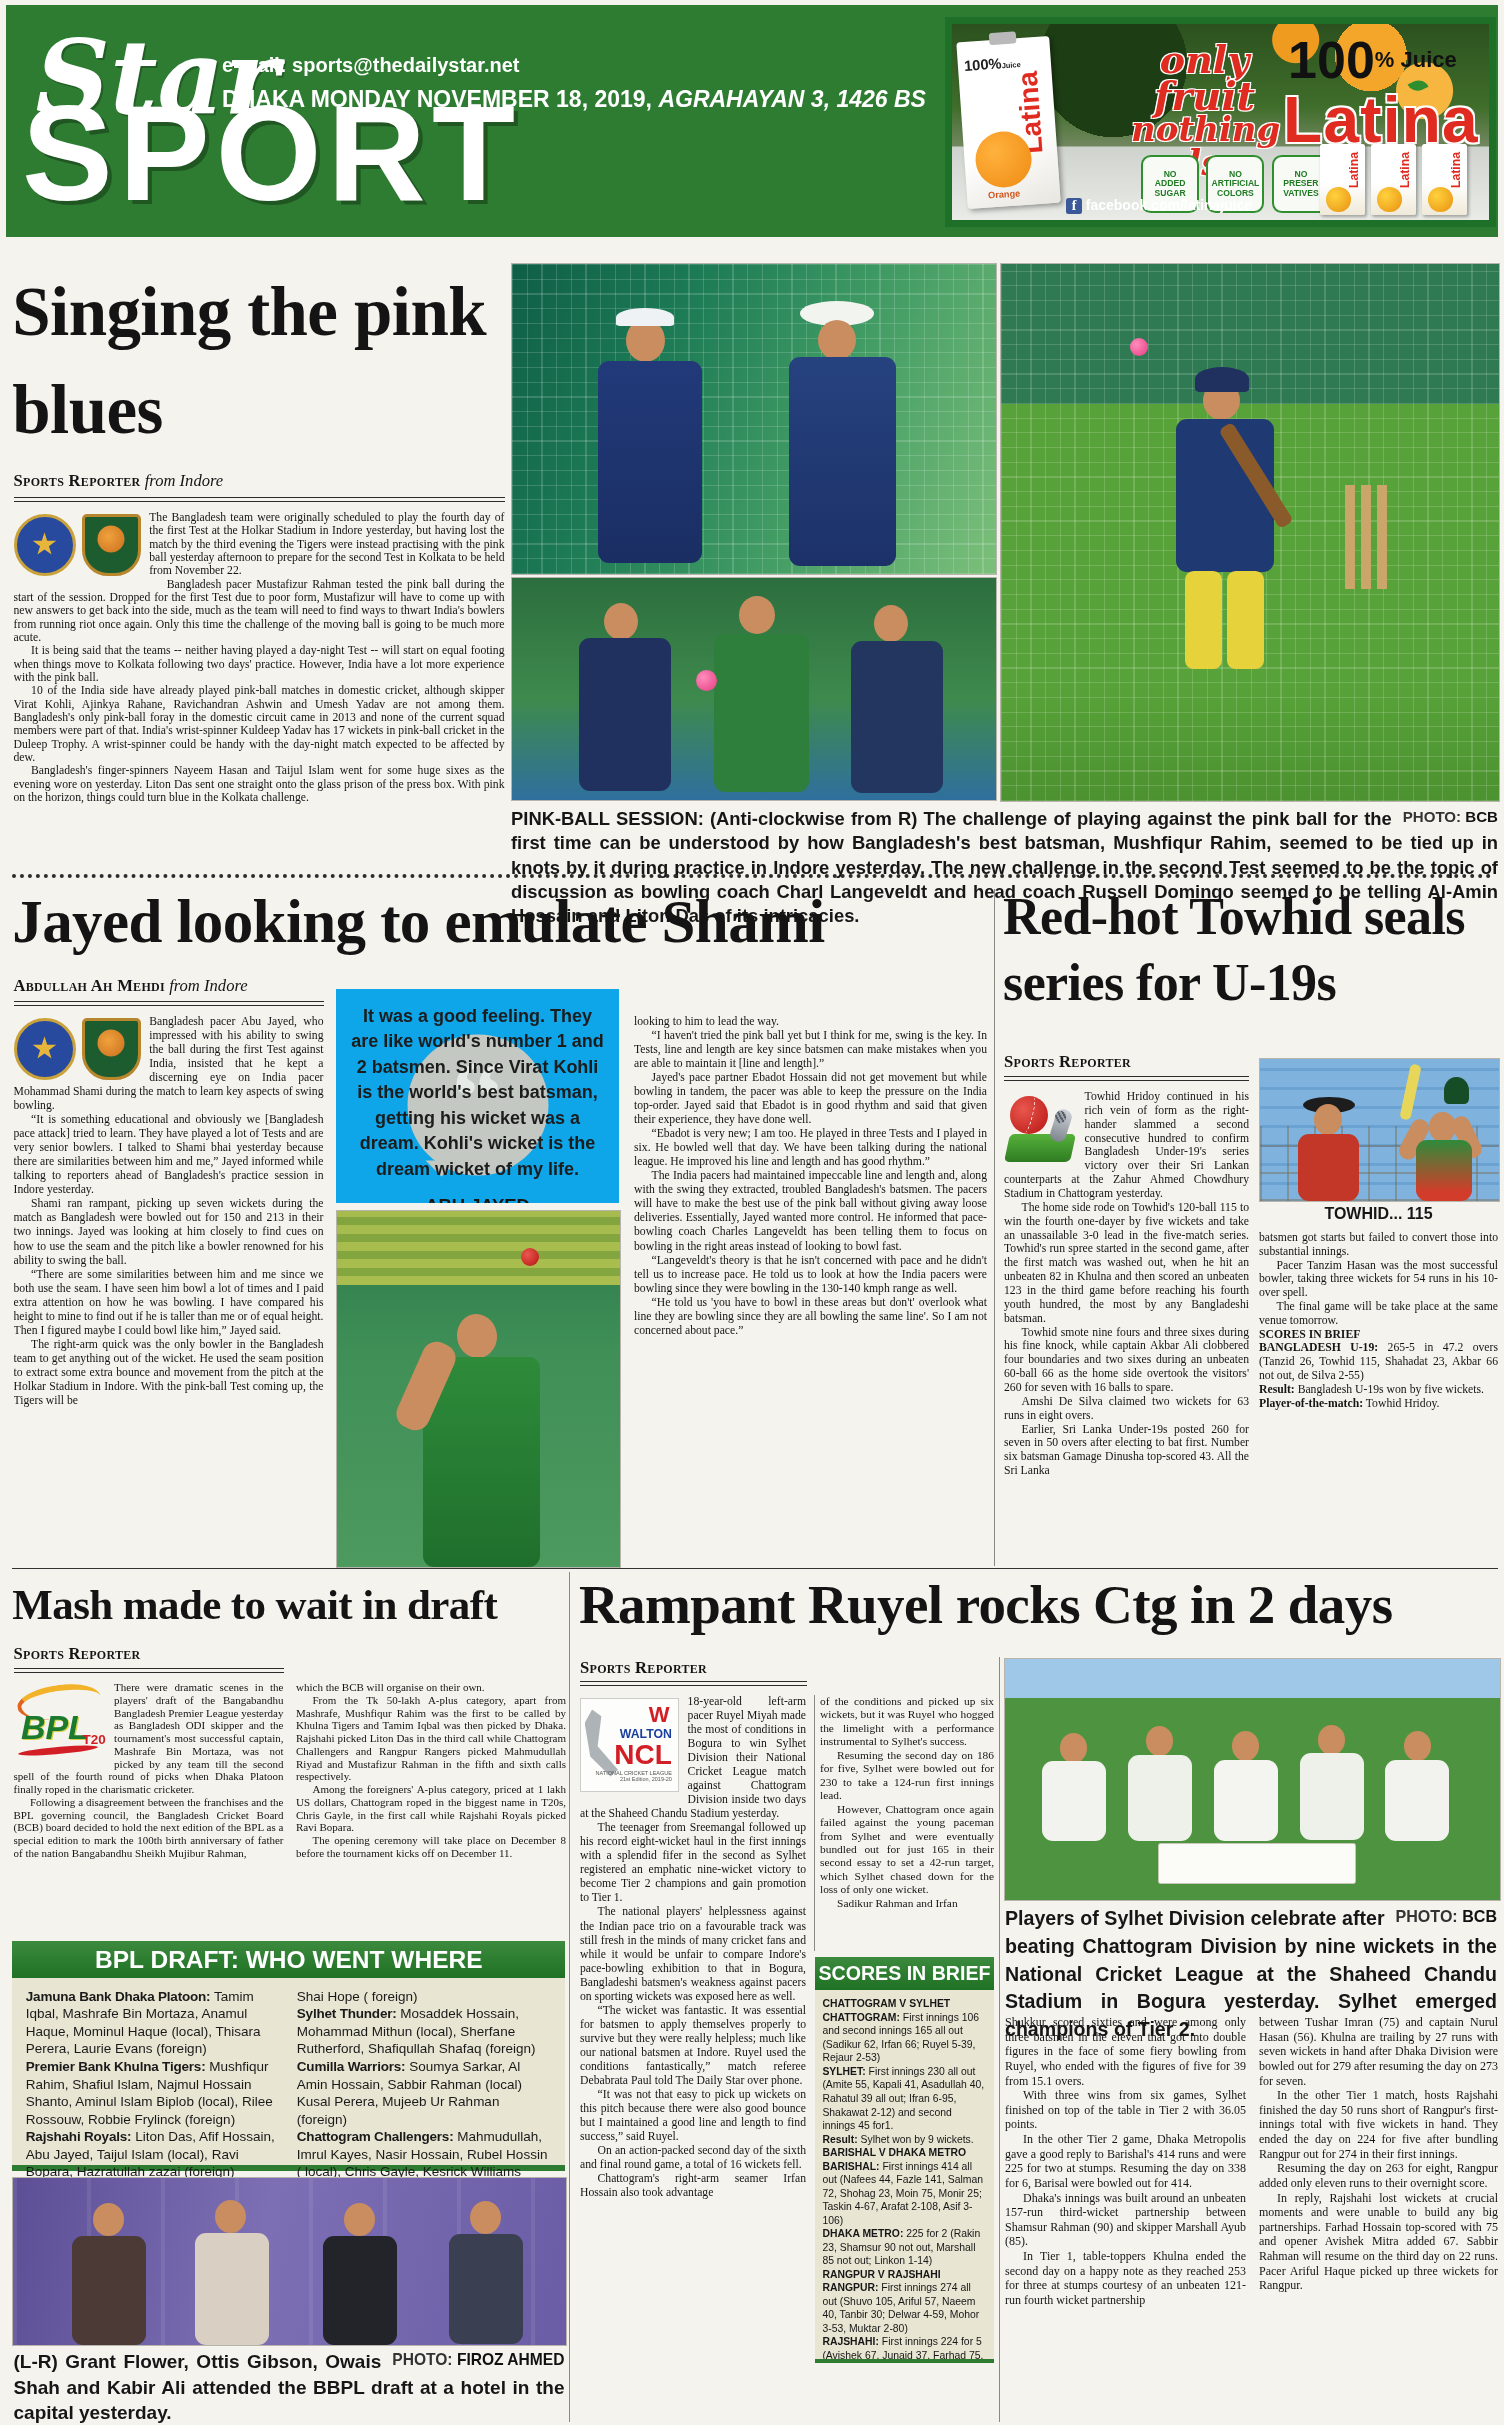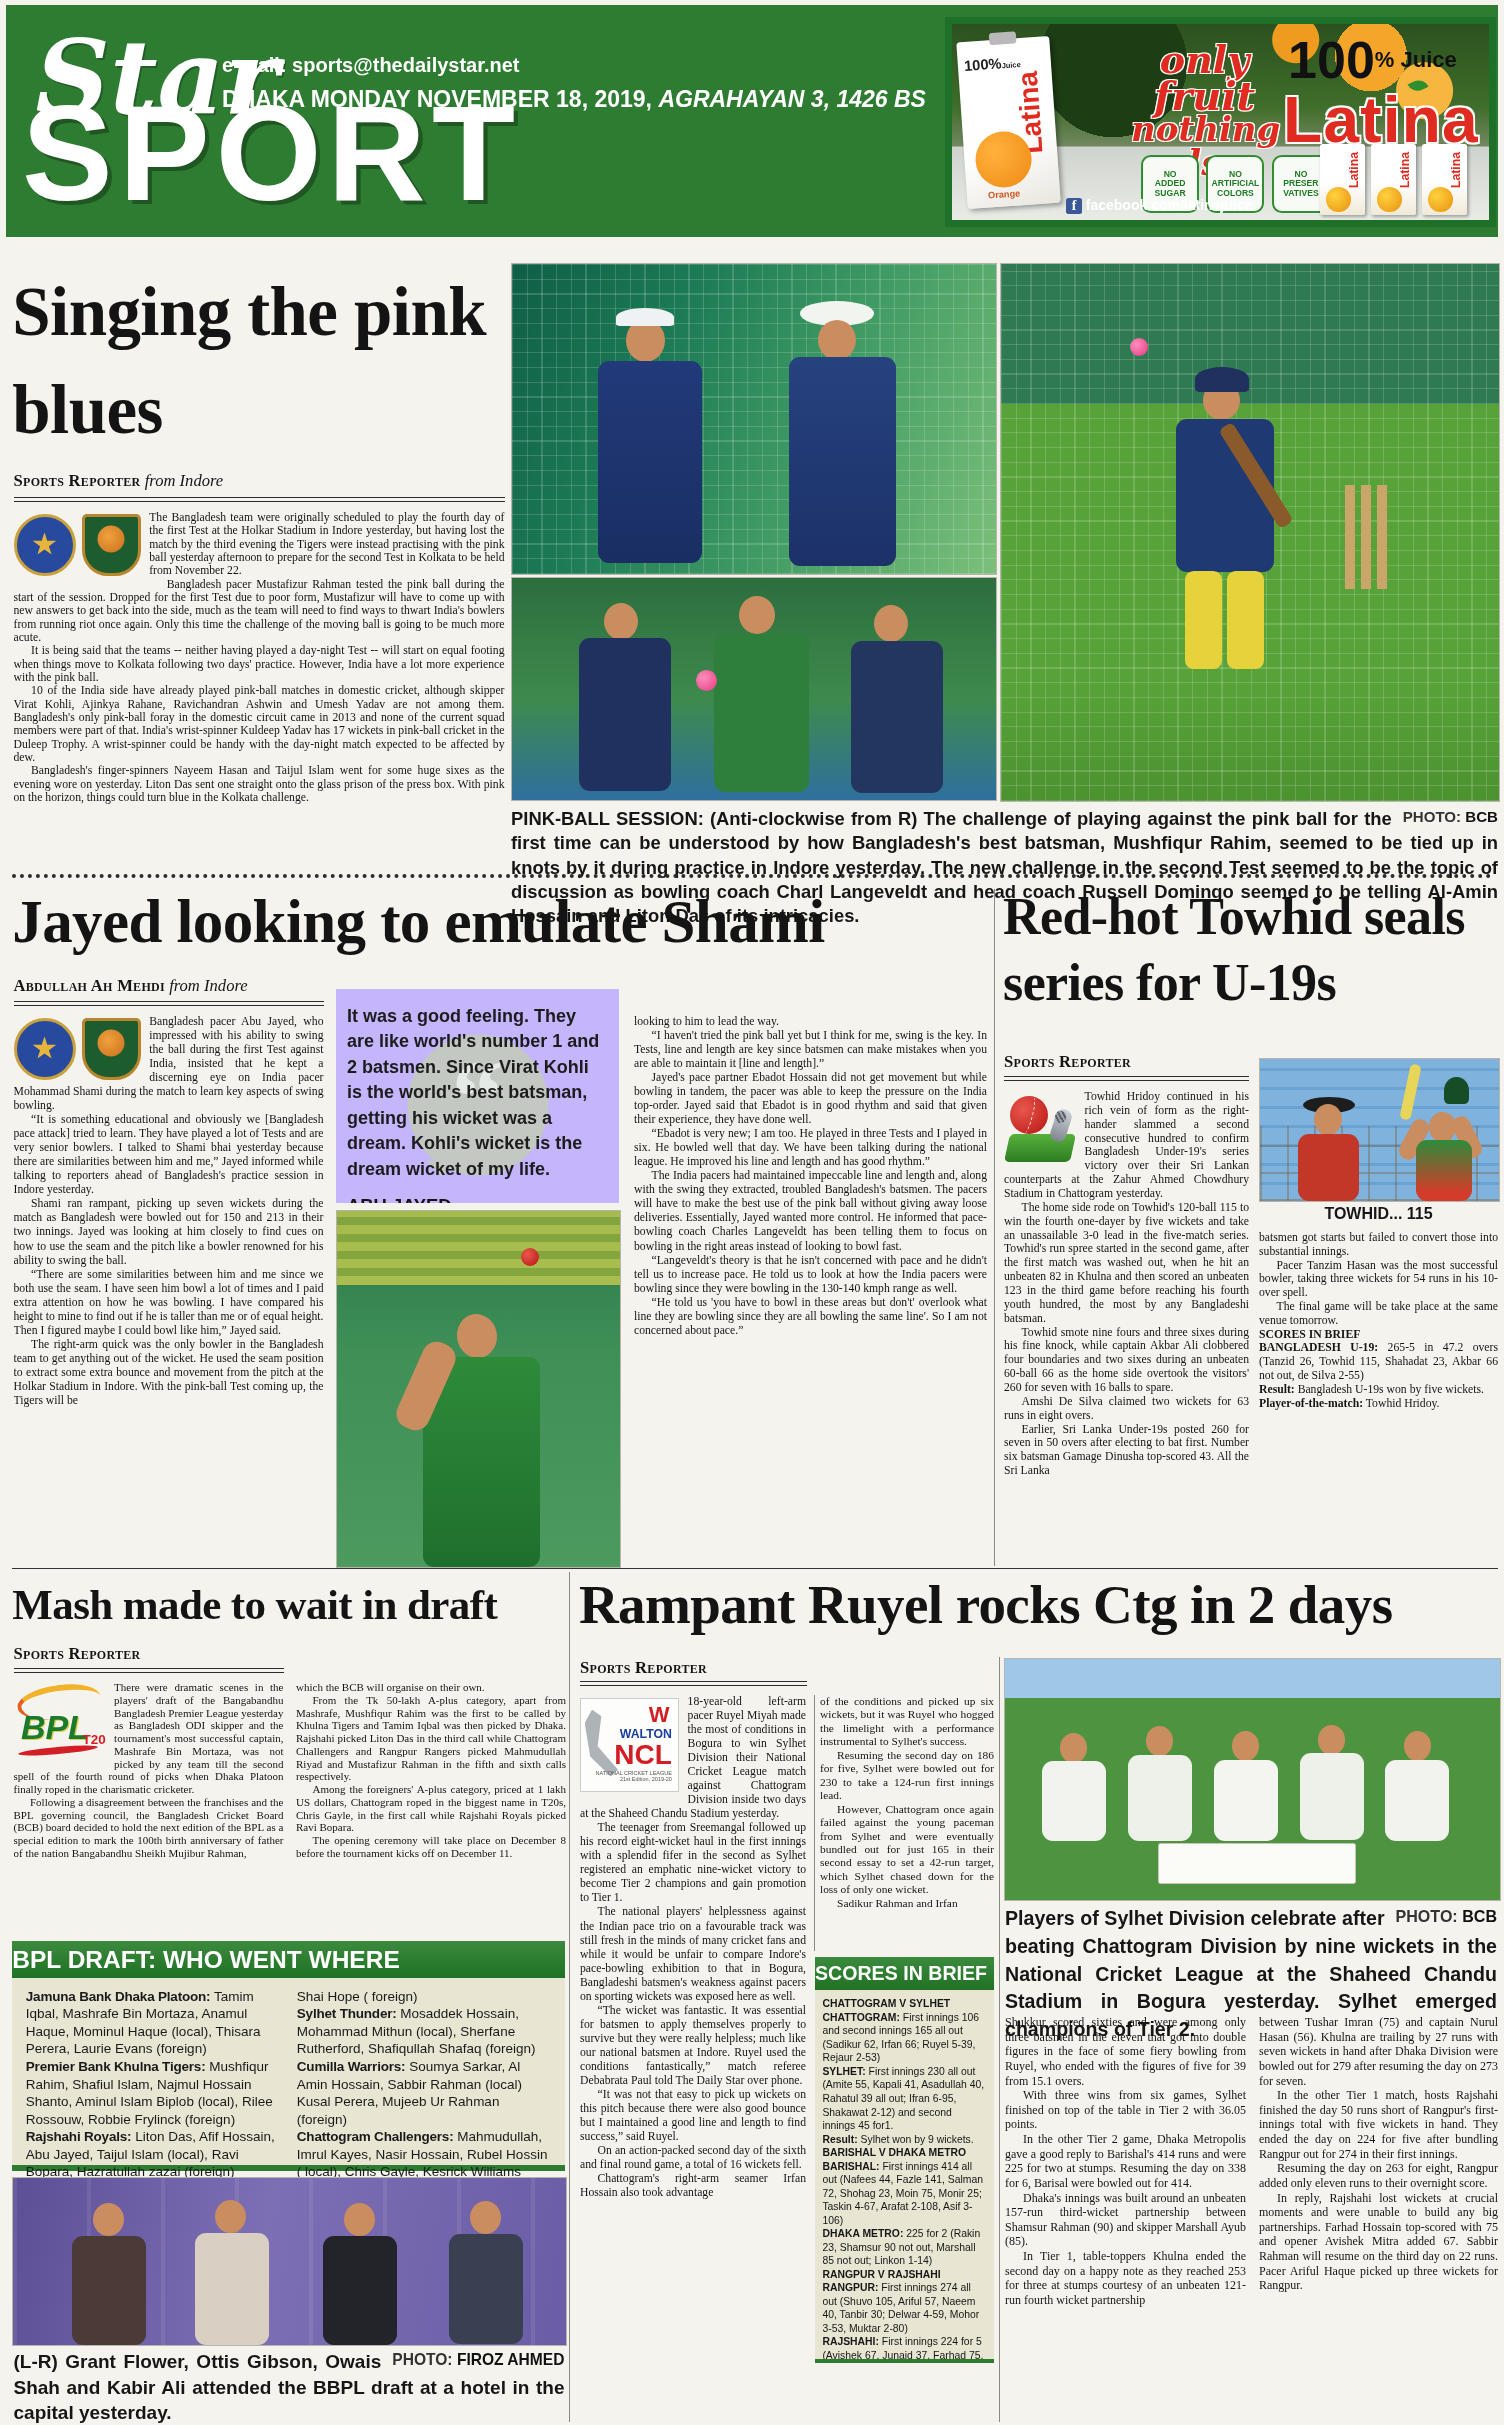--- a/index.html
+++ b/index.html
@@ -56,28 +56,28 @@
   .logos{float:left;margin:2.5px 8.6px 3.7px 0;display:flex;gap:6.1px;align-items:flex-start;}
   .caption{font-family:"Liberation Sans",sans-serif;font-weight:bold;color:#161616;text-align:justify;}
   .caption .cred{float:right;font-size:.82em;color:#333;margin-left:11px;}
   .caption .cred b{color:#111;}
   .photo{overflow:hidden;border:0.6px solid #b7b4ac;}
   .fig{position:absolute;}
   .vrule{width:1.2px;background:#8a8a84;}
   .hrule{border-top:1.2px solid #333;}
   .dashrule{border-top:4.3px dotted #2c2c2c;}
   
-  .quotebox{background:#c4b5fd;font-family:"Liberation Sans",sans-serif;overflow:hidden;}
+  .quotebox{background:#0ea5e9;text-align:center;font-family:"Liberation Sans",sans-serif;overflow:hidden;}
   .qmark{position:absolute;left:50%;top:54%;transform:translate(-50%,-50%);width:141px;height:141px;border-radius:50%;background:#c3c8c3;}
   .qmark:after{content:"";position:absolute;left:18.4px;bottom:-17px;border:16px solid rgba(0,0,0,0);border-top-color:#c3c8c3;}
   .qmark span{position:absolute;left:50%;top:44%;transform:translate(-50%,-50%);font-size:104px;font-weight:bold;color:#e6eae6;font-family:"Liberation Serif",serif;line-height:0;}
   .qtext{position:relative;font-weight:bold;font-size:18px;line-height:1.42;color:#1c1c1c;}
   .qattr{position:relative;font-weight:bold;font-size:18.4px;margin-top:12.3px;}
   
-  .greenbar{background:linear-gradient(#3c8a3e,#1f7123);color:#ffffff;font-family:"Liberation Sans",sans-serif;font-weight:bold;text-align:left;}
+  .greenbar{background:linear-gradient(#3c8a3e,#1f7123);color:#ffffff;font-family:"Liberation Sans",sans-serif;font-weight:bold;text-align:center;}
   .creambox{background:#e9e5d3;box-sizing:border-box;}
   .draft-cols{display:flex;gap:16px;padding:9.8px 13.5px;}
   .draft-col{flex:1;font-family:"Liberation Sans",sans-serif;font-size:13.5px;line-height:1.3;color:#1a1a1a;}
   .draft-col p{margin:0;}
   .draft-col b{letter-spacing:-0.2px;}
   .scorebox-body{padding:7.4px 7.4px;font-family:"Liberation Sans",sans-serif;font-size:10.4px;line-height:1.3;color:#161616;}
   .scorebox-body p{margin:0;}
   .scorebox-body .sh{font-weight:bold;}
   .scores-inline p{margin:0;text-indent:0 !important;}
   .scores-inline .shead{font-weight:bold;}

